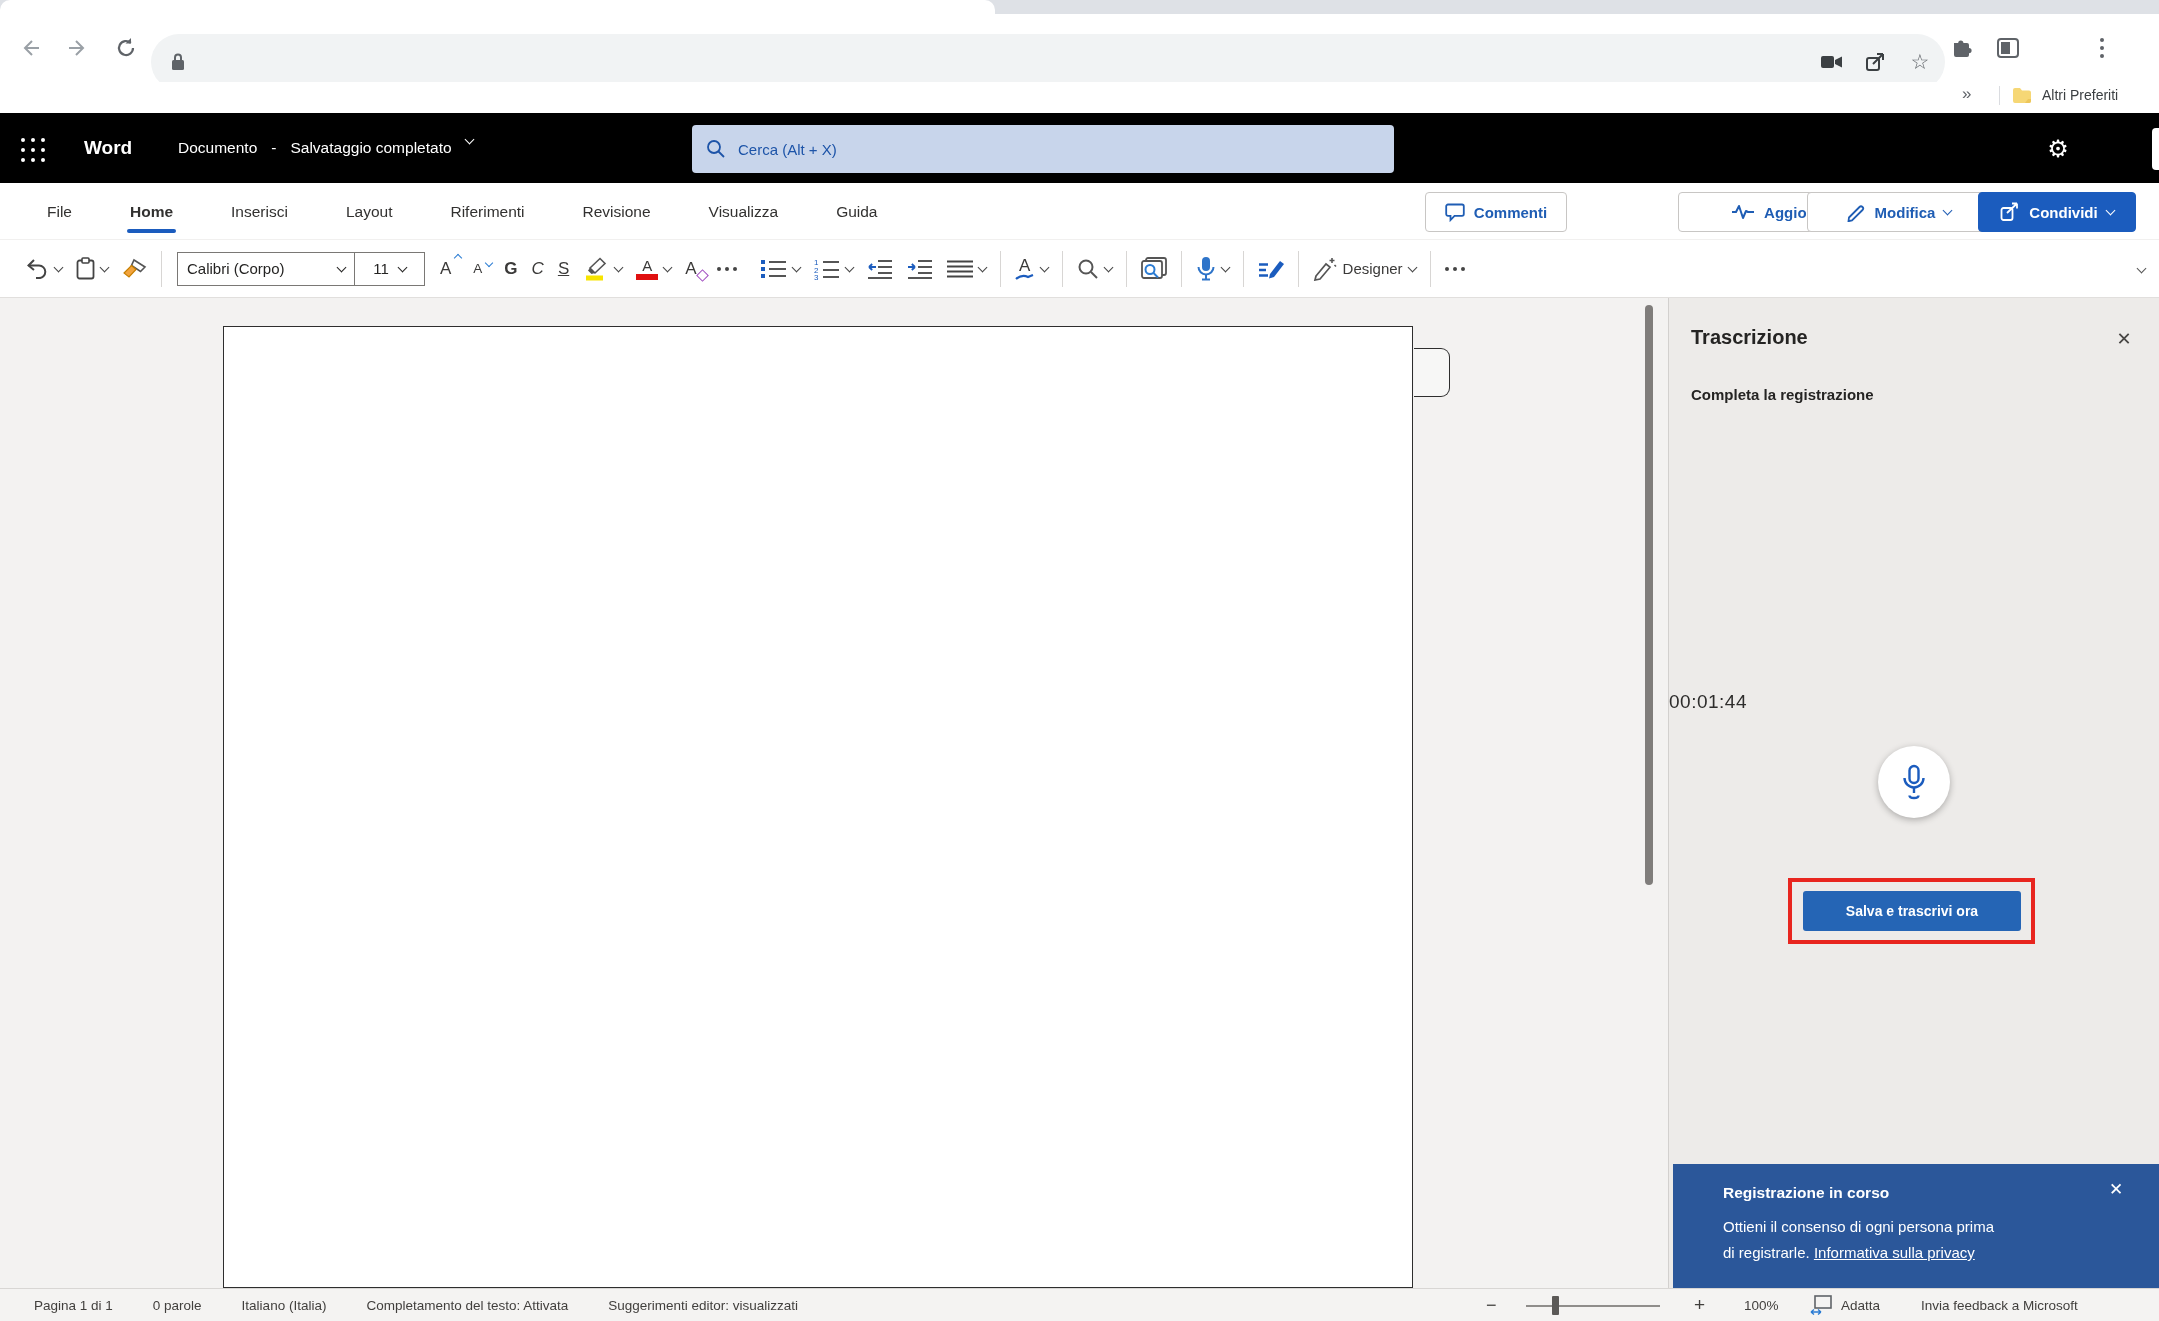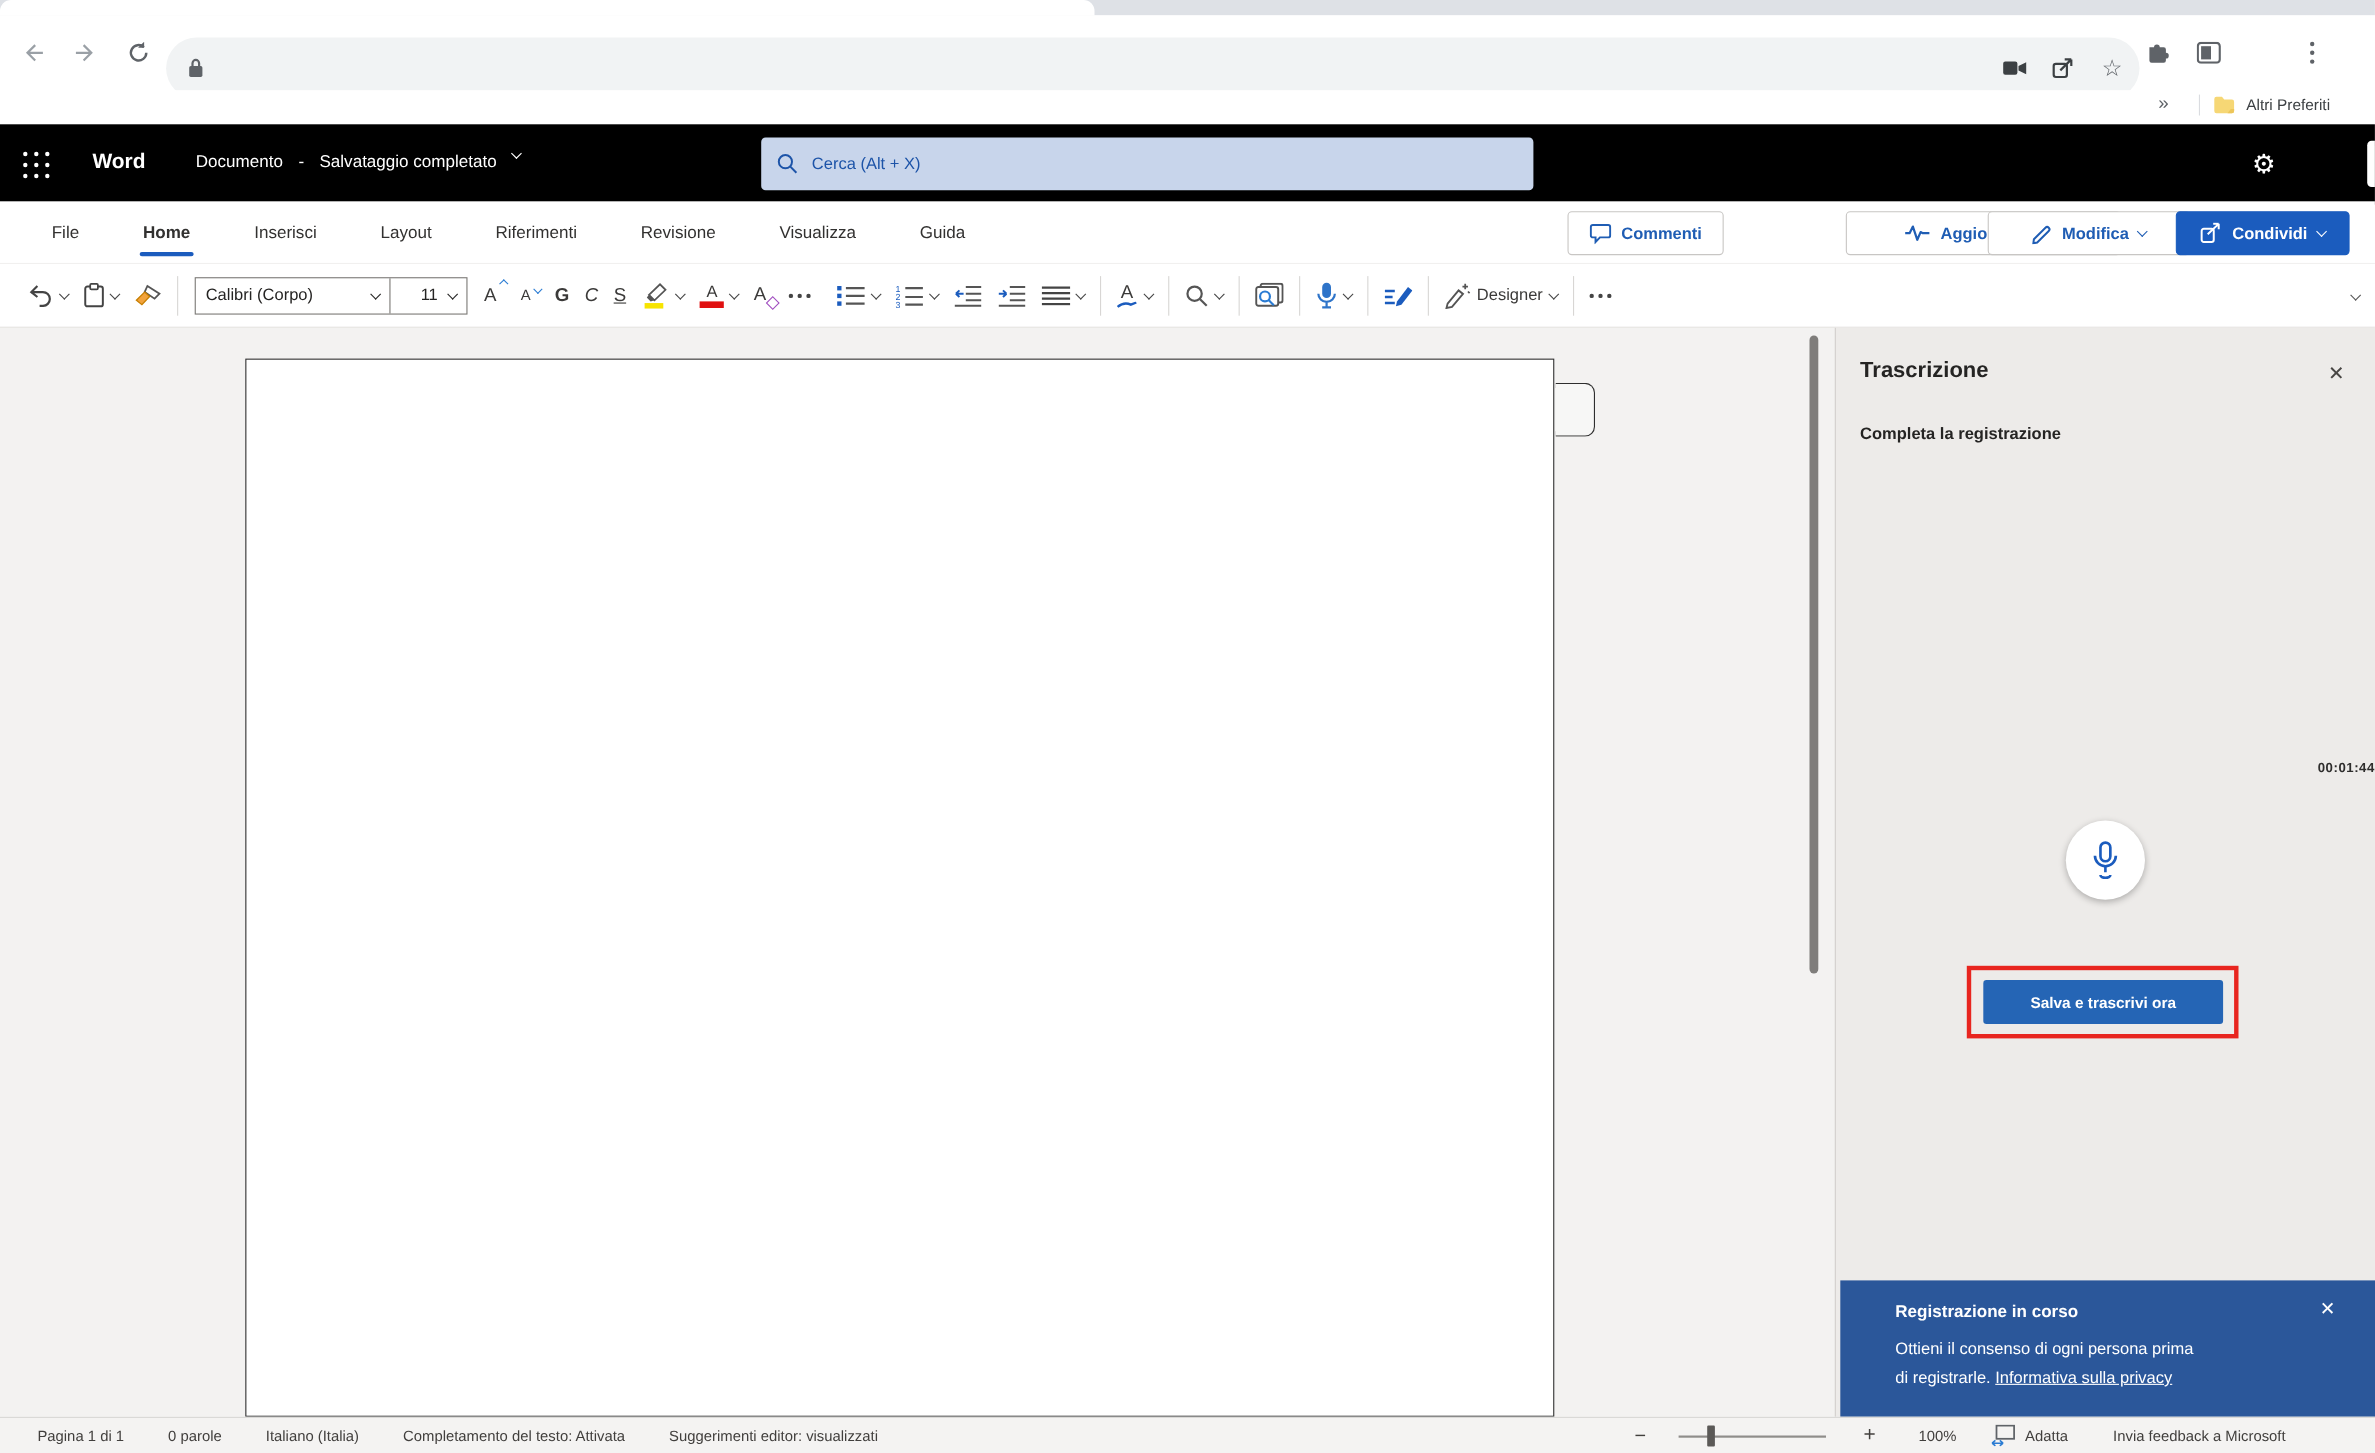--- a/index.html
+++ b/index.html
@@ -67,21 +67,21 @@
   #page { position:absolute; left:223px; top:28px; width:1190px; height:962px; background:#fff; border:1px solid #2e2e2e; }
   #comment-tab { position:absolute; left:1414px; top:50px; width:36px; height:49px; background:#f7f7f6; border:1.5px solid #2e2e2e; border-left:none; border-radius:0 9px 9px 0; }
   #doc-scrollbar { position:absolute; left:1645px; top:7px; width:8px; height:580px; background:#7f7d7b; border-radius:4px; }
 
   
   #panel { position:absolute; left:1668px; top:0; width:491px; height:990px; background:#edebe9; border-left:1px solid #d2d0ce; }
   #panel-title { position:absolute; left:22px; top:28px; font-size:20px; font-weight:600; color:#252423; }
   #panel-close { position:absolute; left:442px; top:28px; font-size:18px; color:#484644; width:26px; height:26px; display:flex; align-items:center; justify-content:center; }
   #panel-section { position:absolute; left:22px; top:88px; font-size:15px; font-weight:bold; color:#252423; }
   #panel-body { position:absolute; left:22px; top:114px; width:452px; font-size:15px; line-height:24px; color:#494745; }
-  #rec-timer { position:absolute; left:0; top:393px; width:100%; text-align:right; font-size:12px; font-weight:700; color:#2e2d2c; letter-spacing:.5px; }
+  #rec-timer { position:absolute; left:0; top:393px; width:100%; text-align:left; font-size:19px; font-weight:400; color:#2e2d2c; letter-spacing:.5px; }
   #mic-btn { position:absolute; left:209px; top:448px; width:72px; height:72px; border-radius:50%; background:#fff; box-shadow:0 2px 7px rgba(0,0,0,.28); display:flex; align-items:center; justify-content:center; }
   #red-annotation { position:absolute; left:119px; top:580px; width:247px; height:66px; border:4px solid #e8251f; }
   #save-transcribe { position:absolute; left:134px; top:593px; width:218px; height:40px; background:#2565b5; border:none; border-radius:3px; color:#fff; font:bold 14px "Liberation Sans",sans-serif; }
   
   #rec-toast { position:absolute; left:4px; top:866px; width:487px; height:124px; background:#2b579a; color:#fff; }
   #toast-title { position:absolute; left:50px; top:20px; font-size:15.5px; font-weight:bold; }
   #toast-close { position:absolute; left:430px; top:12px; font-size:17px; width:26px; height:26px; display:flex; align-items:center; justify-content:center; }
   #toast-body { position:absolute; left:50px; top:50px; font-size:15px; line-height:26px; }
   #toast-body a { color:#fff; text-decoration:underline; }
 
@@ -287,21 +287,21 @@
           <path d="M12 2 L23 9 L18.5 13.5 L9.5 7.5 Z" fill="#fff" stroke="#555" stroke-width="1.6"></path>
           <path d="M9.5 7.5 L14 11.5 L7 19 L2 15 Z" fill="#f2a33c" stroke="#c77f00" stroke-width="1.2"></path>
         </svg>
     </div>
     <div class="vdiv"></div>
     <div id="font-group">
       <div class="fg-part" style="width:176px; justify-content:space-between">
         <span>Calibri (Corpo)</span>
         <span class="chev"></span>
       </div>
-      <div class="fg-part" style="width:70px; justify-content:flex-end">
+      <div class="fg-part" style="width:70px; justify-content:center">
         <span>11</span>
         <span class="chev"></span>
       </div>
     </div>
     <div class="tbtn">
         <span class="a-mark">A<i class="a-caret up"></i></span>
       </div>
     <div class="tbtn">
         <span class="a-mark small">A<i class="a-caret down"></i></span>
       </div>

